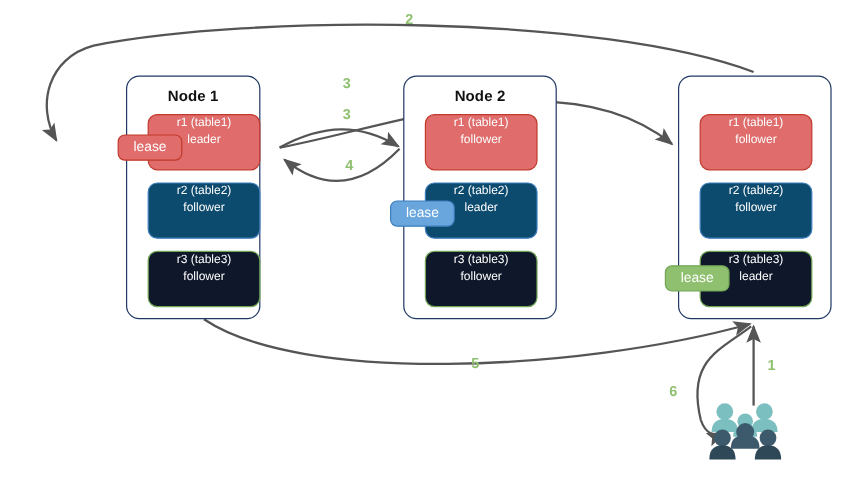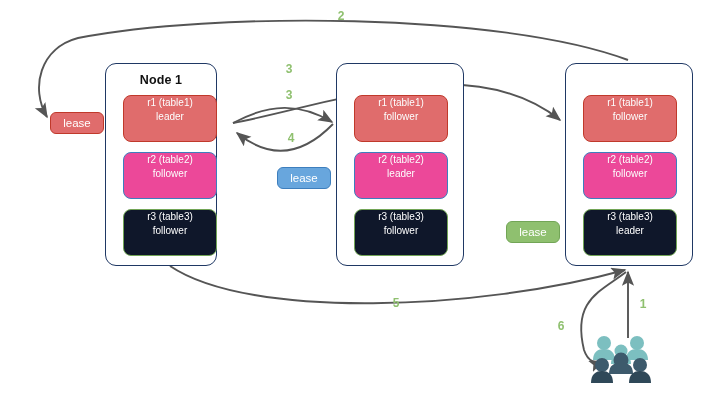--- a/index.html
+++ b/index.html
@@ -49,32 +49,33 @@
     flex-direction: column;
     align-items: center;
     color: #ffffff;
     font-size: 10px;
     line-height: 14px;
     text-align: center;
     text-shadow: 0 0 1px rgba(0,0,0,.06);
   }
   .replica span { display: block; }
   .rep-red   { background: #e06c6c; border: 1.4px solid #c0392b; }
-  .rep-blue  { background: #ec4899; border: 1.4px solid #3d7ebd; }
+  .rep-blue  { background: #0c4a6e; border: 1.4px solid #3d7ebd; }
   .rep-green { background: #0f172a; border: 1.4px solid #72a556; }
 
   .lease {
     position: absolute;
     box-sizing: border-box;
     border-radius: 6px;
     display: flex;
     align-items: center;
     justify-content: center;
     color: #ffffff;
     font-size: 11.5px;
+    margin-left: 48px;
   }
   .lease-red   { background: #e06c6c; border: 1.4px solid #c0392b; }
   .lease-blue  { background: #68a6dd; border: 1.4px solid #3d7ebd; }
   .lease-green { background: #8fc06f; border: 1.4px solid #72a556; }
 
   .step-label {
     position: absolute;
     font-size: 12px;
     font-weight: bold;
     color: #8fc06f;
@@ -126,20 +127,21 @@
       <span>r2 (table2)</span>
       <span>follower</span>
     </div>
     <div class="replica rep-green" style="left:17px; top:145px; width:94px; height:47px;">
       <span>r3 (table3)</span>
       <span>follower</span>
     </div>
   </div>
 
   <div class="node-box" style="left:336px; top:63px; width:128px; height:203px;">
+    <div class="node-title">Node 2</div>
     <div class="replica rep-red" style="left:17px; top:31px; width:94px; height:47px;">
       <span>r1 (table1)</span>
       <span>follower</span>
     </div>
     <div class="replica rep-blue" style="left:17px; top:88px; width:94px; height:47px;">
       <span>r2 (table2)</span>
       <span>leader</span>
     </div>
     <div class="replica rep-green" style="left:17px; top:145px; width:94px; height:47px;">
       <span>r3 (table3)</span>

